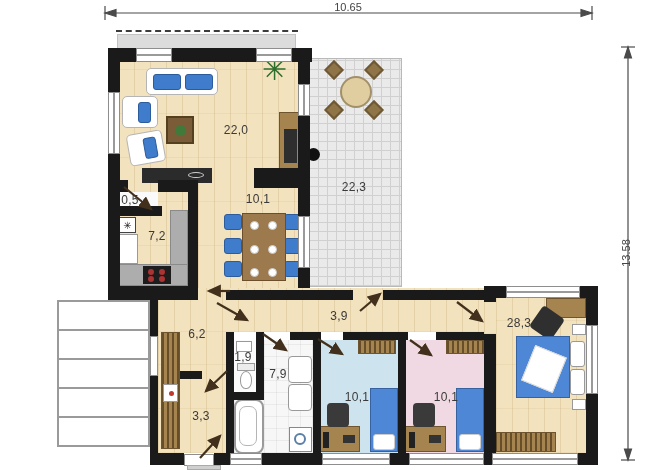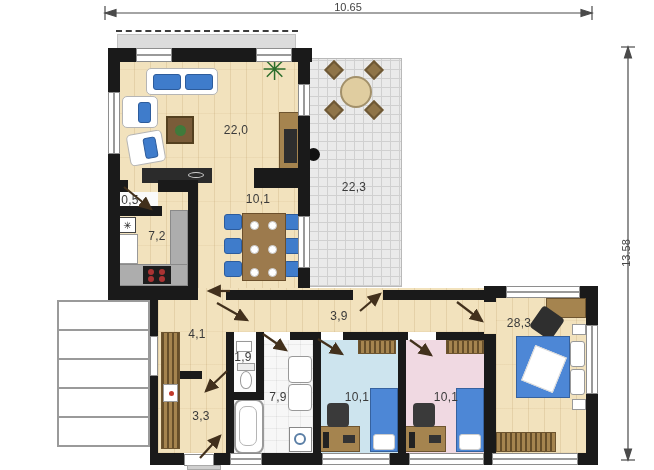--- a/index.html
+++ b/index.html
@@ -200,24 +200,24 @@
   <i class="wh" style="left:409px;top:453px;width:75px;height:12px"></i>
   <i class="wh" style="left:492px;top:453px;width:86px;height:12px"></i>
   <i class="whitebox" style="left:184px;top:454px;width:30px;height:12px;border-color:#8e8e8e"></i>
   <i style="left:187px;top:465px;width:34px;height:5px;background:#cfcfcf;border:1px solid #aaa"></i>
 
   <u class="lbl" style="left:236px;top:130px">22,0</u>
   <u class="lbl" style="left:258px;top:199px">10,1</u>
   <u class="lbl" style="left:354px;top:187px">22,3</u>
   <u class="lbl" style="left:130px;top:200px">0,5</u>
   <u class="lbl" style="left:157px;top:236px">7,2</u>
-  <u class="lbl" style="left:197px;top:334px">4,1</u>
+  <u class="lbl" style="left:197px;top:334px">6,2</u>
   <u class="lbl" style="left:339px;top:316px">3,9</u>
   <u class="lbl" style="left:243px;top:357px">1,9</u>
-  <u class="lbl" style="left:278px;top:397px">7,9</u>
+  <u class="lbl" style="left:278px;top:374px">7,9</u>
   <u class="lbl" style="left:201px;top:416px">3,3</u>
   <u class="lbl" style="left:357px;top:397px">10,1</u>
   <u class="lbl" style="left:446px;top:397px">10,1</u>
   <u class="lbl" style="left:519px;top:323px">28,3</u>
 
   <u class="dim" style="left:348px;top:1px;transform:translateX(-50%)">10.65</u>
   <u class="dim" style="left:606px;top:247px;width:40px;text-align:center;transform:rotate(-90deg)">13.58</u>
 
   <svg class="ov" width="654" height="470" viewBox="0 0 654 470">
     <defs>

